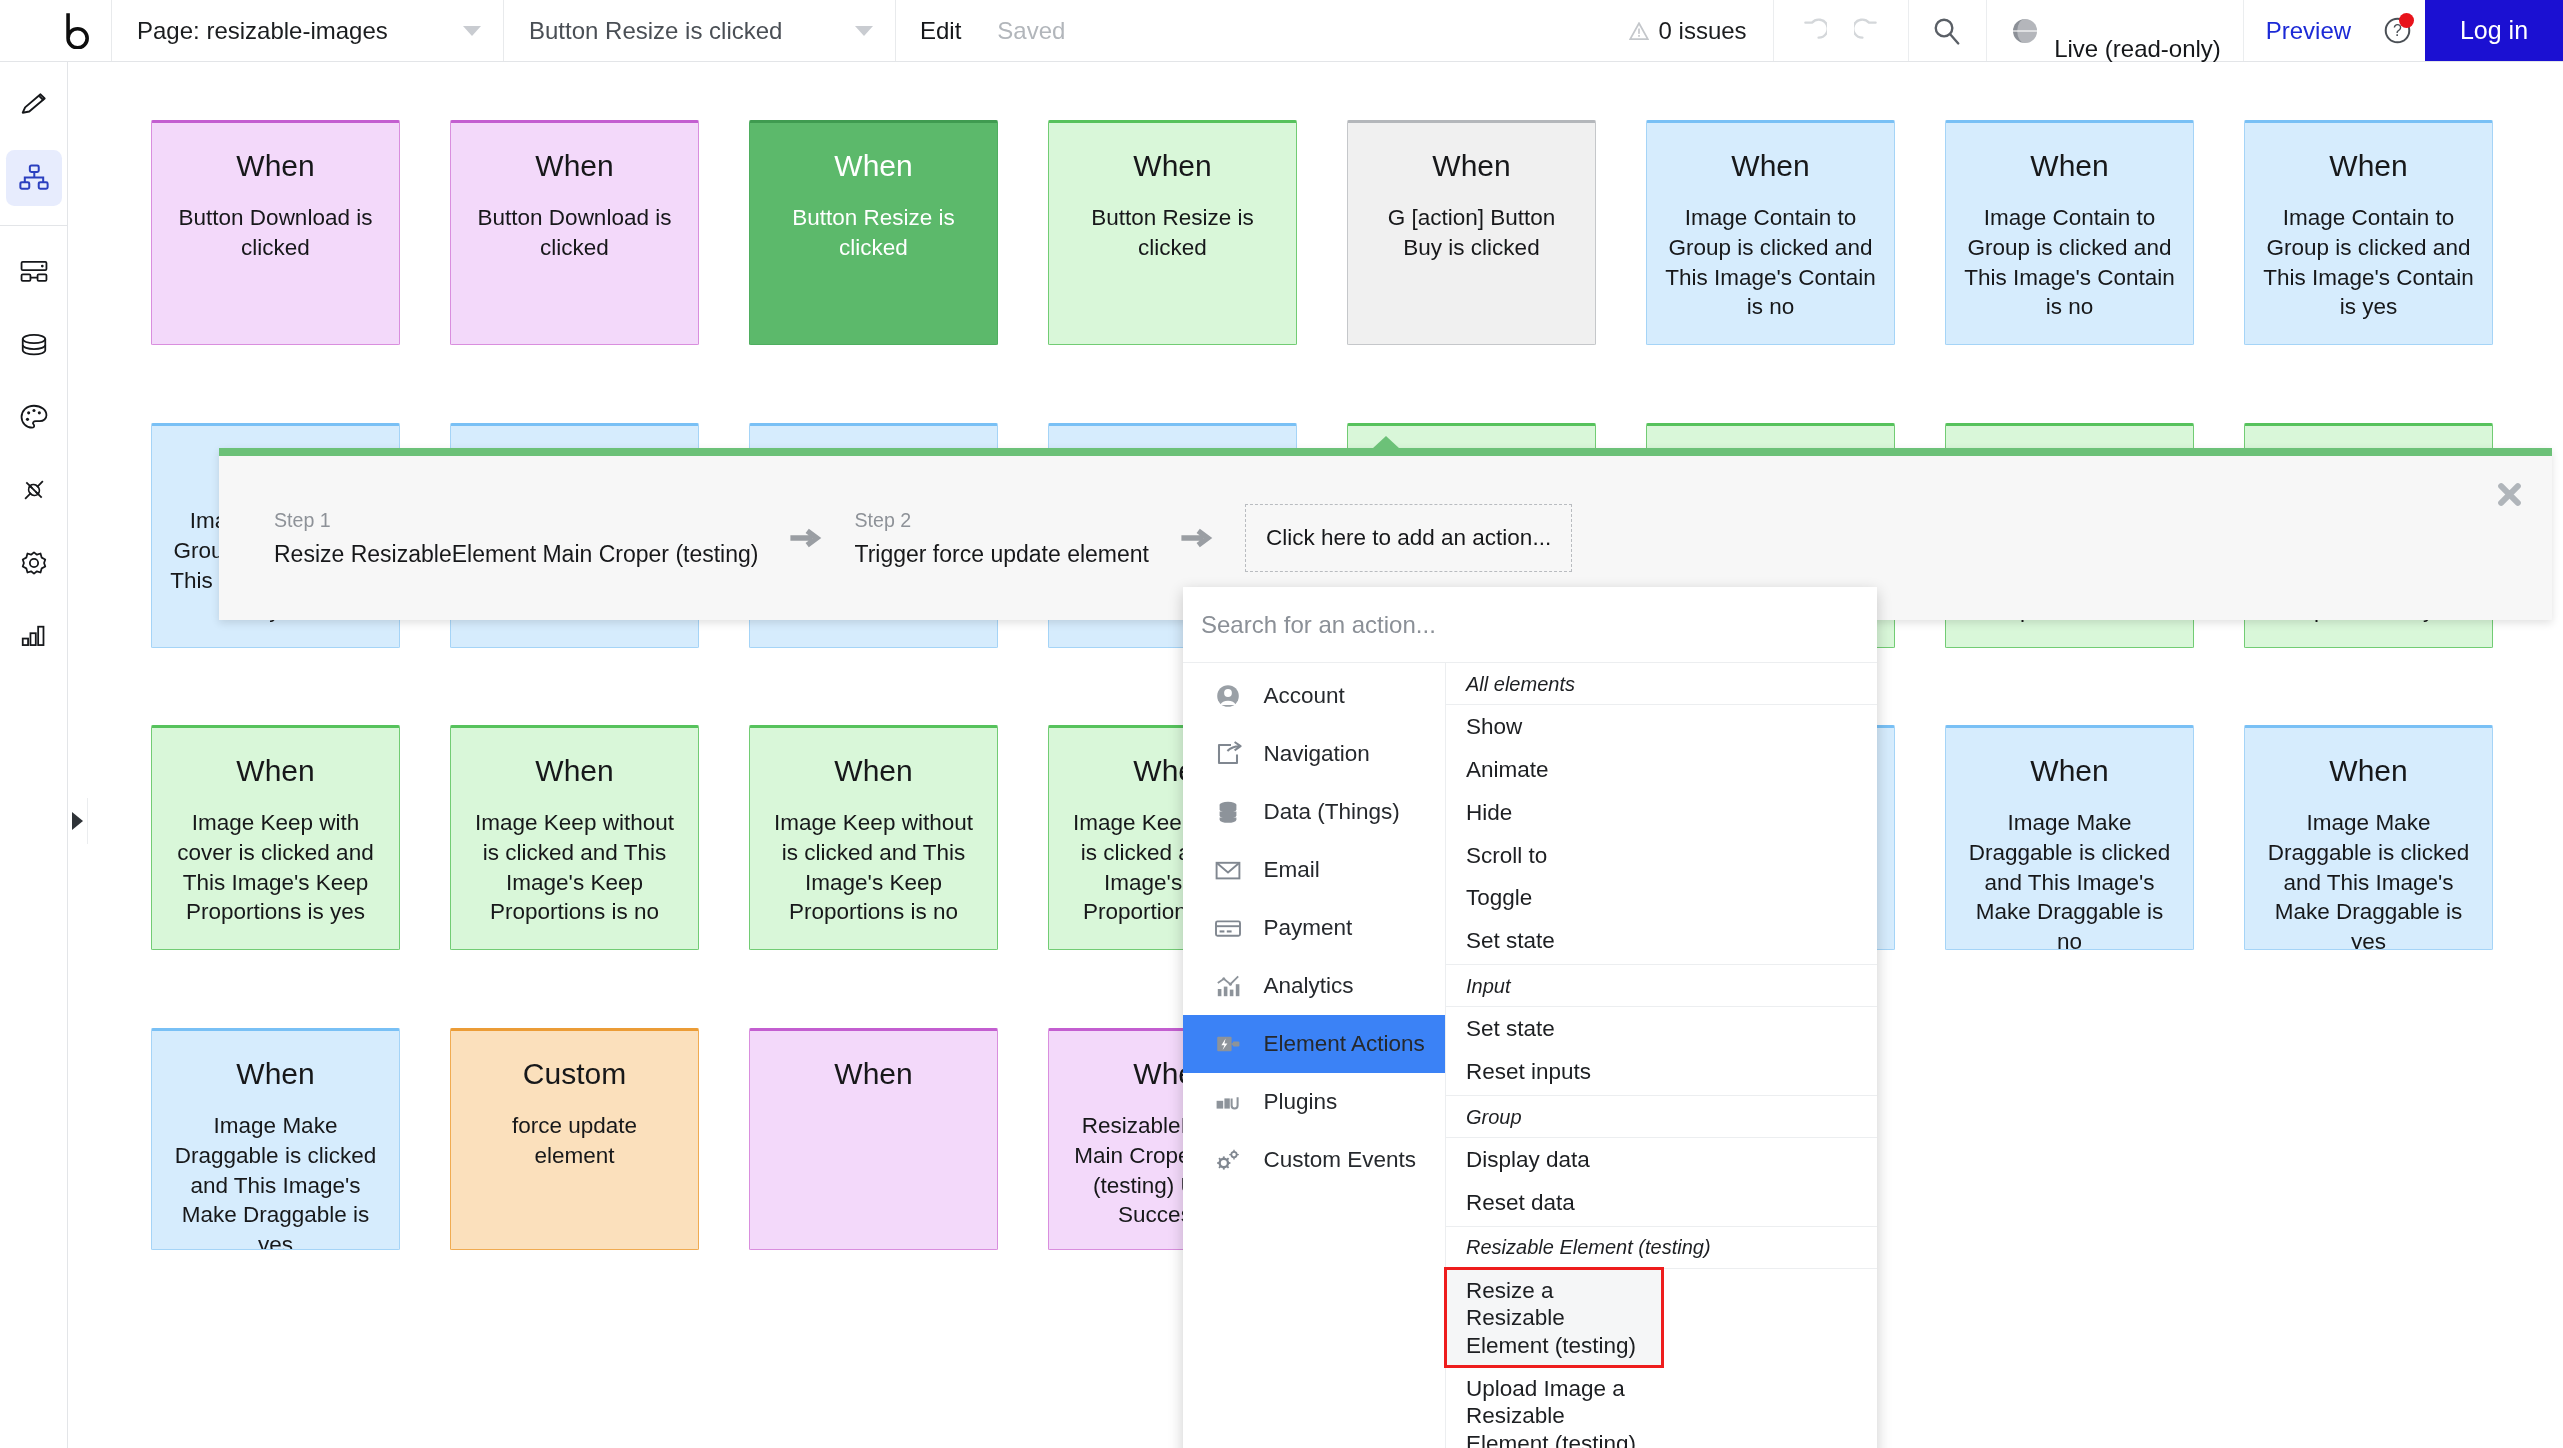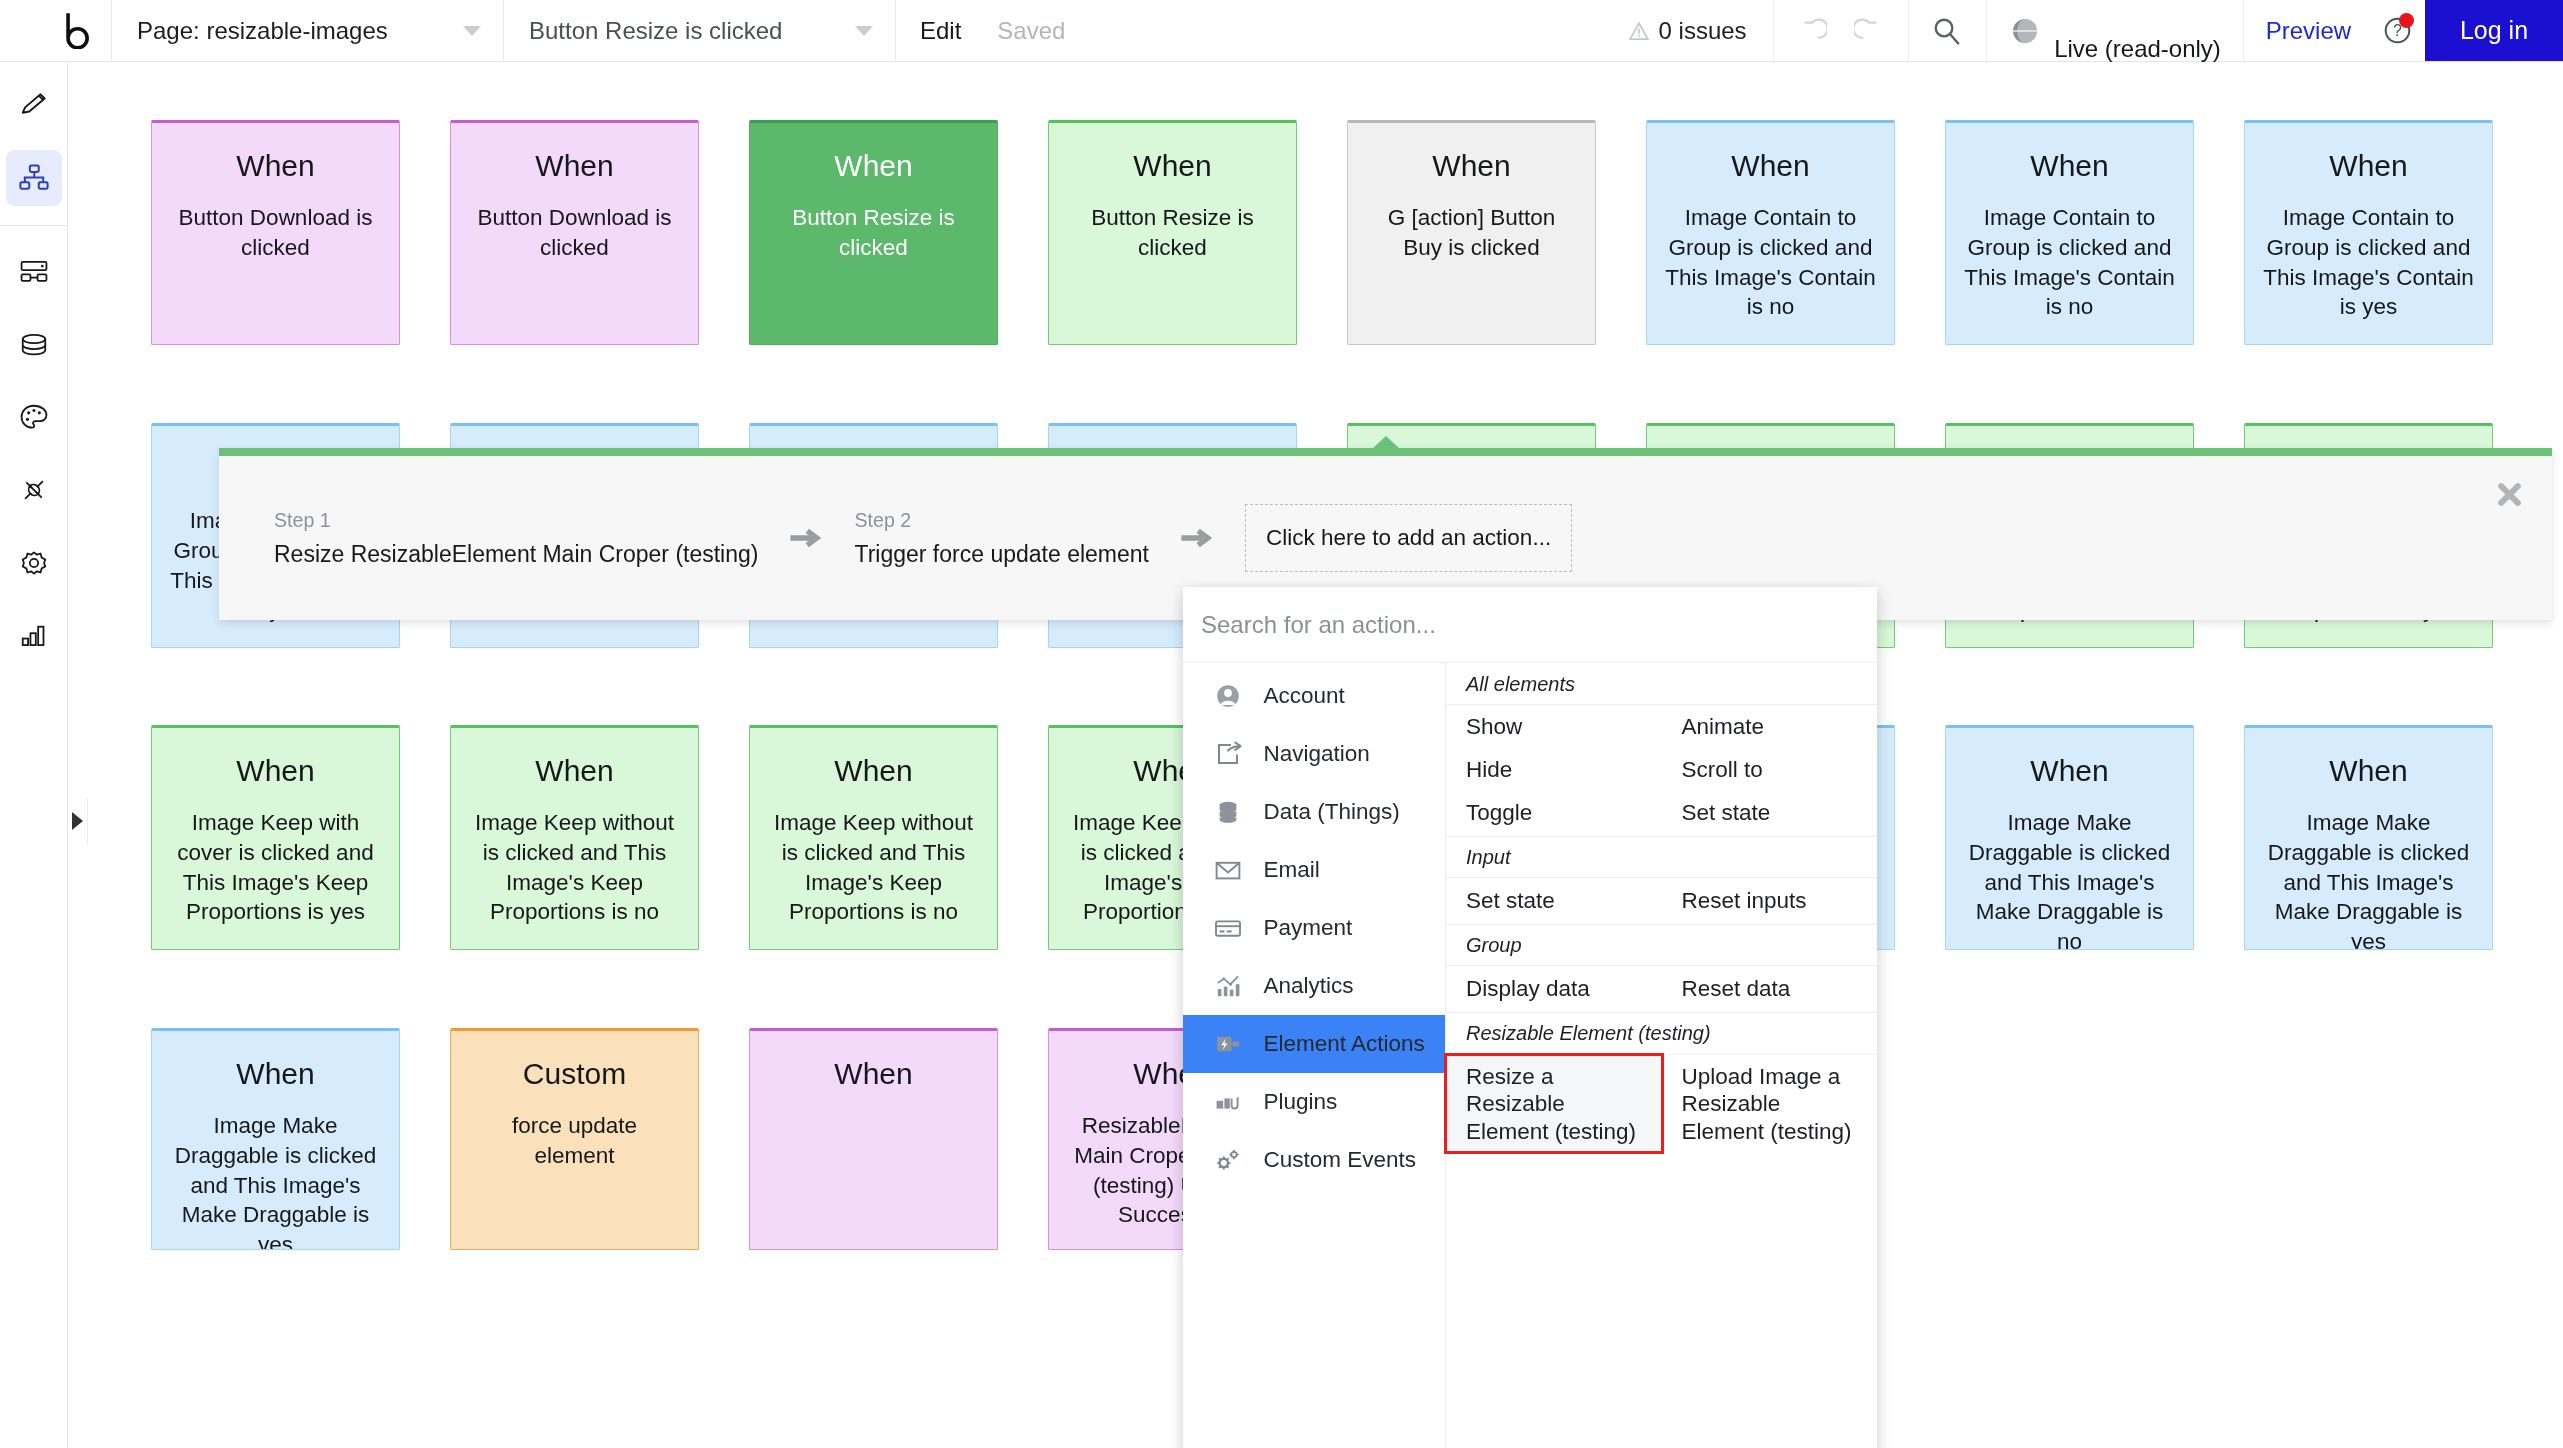--- a/index.html
+++ b/index.html
@@ -176,21 +176,21 @@
   .dd-cat { height: 58px; display: flex; align-items: center; gap: 19px; padding-left: 28.5px; cursor: pointer; }
   .dd-cat.sel { background: #3b82f6; }
   .dd-cat-label { font-size: 22.5px; color: #26292d; white-space: nowrap; }
   .dd-cat-ico { width: 33px; display: flex; align-items: center; justify-content: center; flex: none; }
 
   .dd-right { flex: 1; }
   .dd-group-hdr {
     font-size: 20px; font-style: italic; color: #1d1f22;
     padding: 9.5px 0 8.3px 20px; border-bottom: 1.2px solid #eceef0;
   }
-  .dd-items { display: flex; flex-wrap: wrap; padding: 0 0 2.4px 0; border-bottom: 1.2px solid #eceef0; }
+  .dd-items { display: flex; flex-wrap: wrap; padding: 0 0 2.4px 0; border-bottom: 1.2px solid #eceef0; flex-direction: column; }
   .dd-items.noborder { border-bottom: none; }
   .dd-item {
     width: 50%; padding: 8.3px 12px 7.1px 20px;
     font-size: 22.5px; color: #1d1f22; line-height: 1.22; cursor: pointer;
   }
   .dd-item.hl { background: #f5f6f7; outline: 3.6px solid #ee1d1d; outline-offset: -1.8px; position: relative; z-index: 3; }
 </style>
 </head>
 <body>
 

